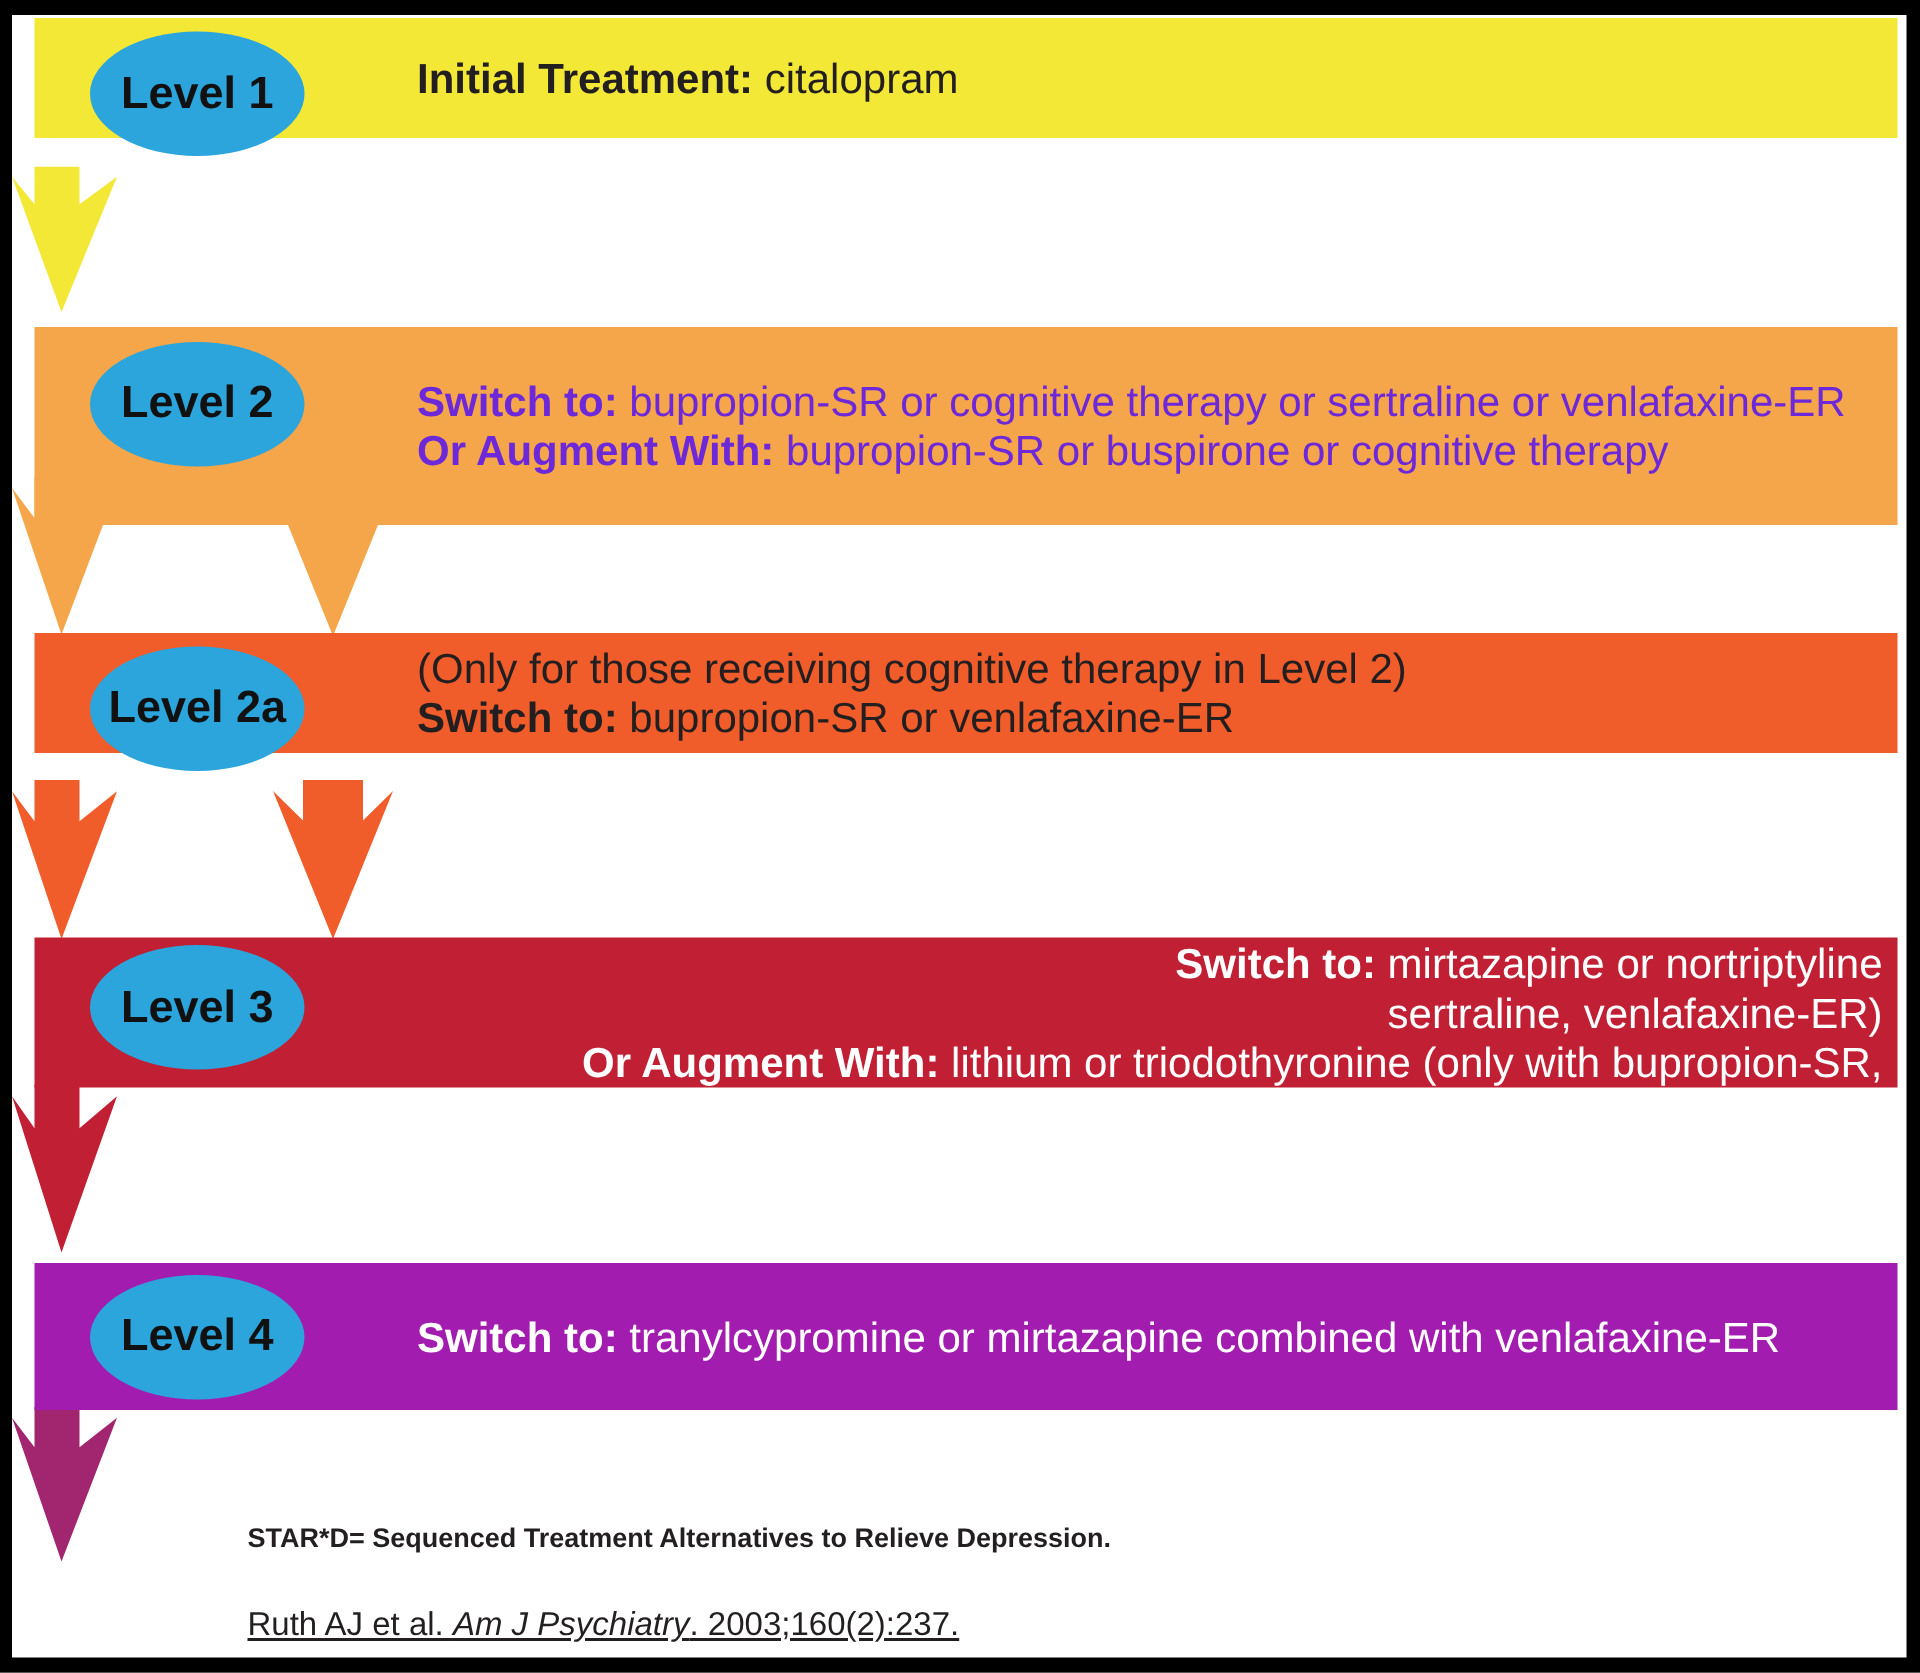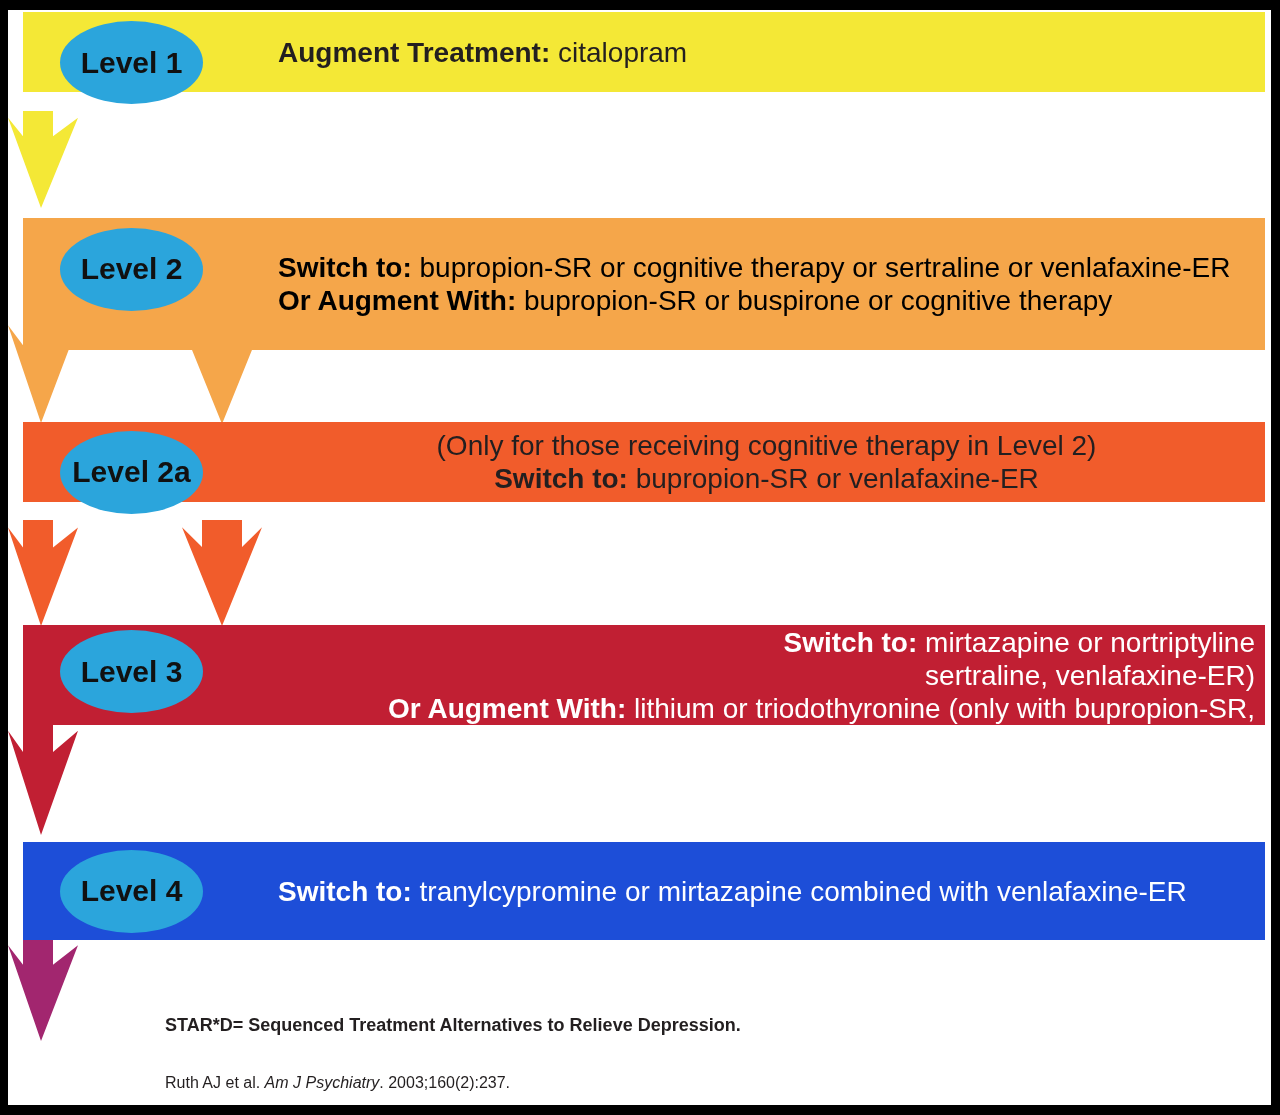--- a/index.html
+++ b/index.html
@@ -46,66 +46,67 @@
   #footer-title{
     position:absolute;
     left:165px;top:1008px;
     font-size:18px;font-weight:bold;color:#111;
     line-height:34px;white-space:nowrap;
     z-index:2;
   }
   #footer-citation{
     position:absolute;
     left:165px;top:1068px;
-    font-size:16px;color:#111;
+    font-size:22px;color:#111;
     line-height:30px;white-space:nowrap;
     z-index:2;
+    text-decoration:underline;
   }
   #footer-citation .ital{font-style:italic;}
 </style>
 </head>
 <body>
 
 <div id="stage">
   <div id="canvas"></div>
   <div id="footer-title" style="color: rgb(35, 31, 32);">STAR*D= Sequenced Treatment Alternatives to Relieve Depression.</div>
   <div id="footer-citation" style="color: rgb(35, 31, 32);">
     <span>Ruth AJ et al. </span><span class="ital">Am J Psychiatry</span><span>. 2003;160(2):237.</span>
   </div>
 <div class="band" style="top: 12px; height: 80px; background: rgb(244, 232, 54);">
       <div class="ellipse" style="top: 9px; background: rgb(43, 165, 220); color: rgb(17, 17, 17);">
         <span>Level 1</span>
       </div>
       <div class="band-text" style="color: rgb(35, 31, 32);">
-        <div class="band-line"><b>Augment Treatment:</b> citalopram</div>
+        <div class="band-line"><b>Initial Treatment:</b> citalopram</div>
       </div>
     </div>
     <svg viewBox="0 0 70 100" preserveAspectRatio="none" class="arrow" style="left: 8px; top: 111px; width: 70px; height: 97px;">
       <polygon points="15,0 45,0 45,26 70,7 33,100 0,7 15,26" fill="#F4E836"></polygon>
     </svg>
     <div class="band" style="top: 218px; height: 132px; background: rgb(245, 166, 74);">
       <div class="ellipse" style="top: 9.5px; background: rgb(43, 165, 220); color: rgb(17, 17, 17);">
         <span>Level 2</span>
       </div>
-      <div class="band-text" style="color: #000000;">
+      <div class="band-text" style="color: #6d28d9;">
         <div class="band-line"><b>Switch to:</b> bupropion-SR or cognitive therapy or sertraline or venlafaxine-ER</div>
         <div class="band-line"><b>Or Augment With:</b> bupropion-SR or buspirone or cognitive therapy</div>
       </div>
     </div>
     <svg viewBox="0 0 70 100" preserveAspectRatio="none" class="arrow" style="left: 8px; top: 318px; width: 70px; height: 105px;">
       <polygon points="15,0 45,0 45,26 70,7 33,100 0,7 15,26" fill="#F5A64A"></polygon>
     </svg>
     <svg viewBox="0 0 80 102" preserveAspectRatio="none" class="arrow" style="left: 182px; top: 318px; width: 80px; height: 106px;">
       <polygon points="20,0 60,0 60,26 80,7 40,102 0,7 20,26" fill="#F5A64A"></polygon>
     </svg>
     <div class="band" style="top: 422px; height: 80px; background: rgb(241, 92, 43);">
       <div class="ellipse" style="top: 8.5px; background: rgb(43, 165, 220); color: rgb(17, 17, 17);">
         <span>Level 2a</span>
       </div>
-      <div class="band-text" style="color: rgb(35, 31, 32); align-items: center;">
+      <div class="band-text" style="color: rgb(35, 31, 32);">
         <div class="band-line">(Only for those receiving cognitive therapy in Level 2)</div>
         <div class="band-line"><b>Switch to:</b> bupropion-SR or venlafaxine-ER</div>
       </div>
     </div>
     <svg viewBox="0 0 70 100" preserveAspectRatio="none" class="arrow" style="left: 8px; top: 520px; width: 70px; height: 106px;">
       <polygon points="15,0 45,0 45,26 70,7 33,100 0,7 15,26" fill="#F15C2B"></polygon>
     </svg>
     <svg viewBox="0 0 80 102" preserveAspectRatio="none" class="arrow" style="left: 182px; top: 520px; width: 80px; height: 106px;">
       <polygon points="20,0 60,0 60,26 80,7 40,102 0,7 20,26" fill="#F15C2B"></polygon>
     </svg>
@@ -115,21 +116,21 @@
       </div>
       <div class="band-text" style="color: rgb(255, 255, 255); text-align: right;">
         <div class="band-line"><b>Switch to:</b> mirtazapine or nortriptyline</div>
         <div class="band-line">sertraline, venlafaxine-ER)</div>
         <div class="band-line"><b>Or Augment With:</b> lithium or triodothyronine (only with bupropion-SR,</div>
       </div>
     </div>
     <svg viewBox="0 0 70 100" preserveAspectRatio="none" class="arrow" style="left: 8px; top: 723px; width: 70px; height: 112px;">
       <polygon points="15,0 45,0 45,26 70,7 33,100 0,7 15,26" fill="#C11F33"></polygon>
     </svg>
-    <div class="band" style="top: 842px; height: 98px; background: #1d4ed8;">
+    <div class="band" style="top: 842px; height: 98px; background: #a21caf;">
       <div class="ellipse" style="top: 7.5px; background: rgb(43, 165, 220); color: rgb(17, 17, 17);">
         <span>Level 4</span>
       </div>
       <div class="band-text" style="color: rgb(255, 255, 255);">
         <div class="band-line"><b>Switch to:</b> tranylcypromine or mirtazapine combined with venlafaxine-ER</div>
       </div>
     </div>
     <svg viewBox="0 0 70 100" preserveAspectRatio="none" class="arrow" style="left: 8px; top: 938px; width: 70px; height: 103px;">
       <polygon points="15,0 45,0 45,26 70,7 33,100 0,7 15,26" fill="#A2266F"></polygon>
     </svg>

